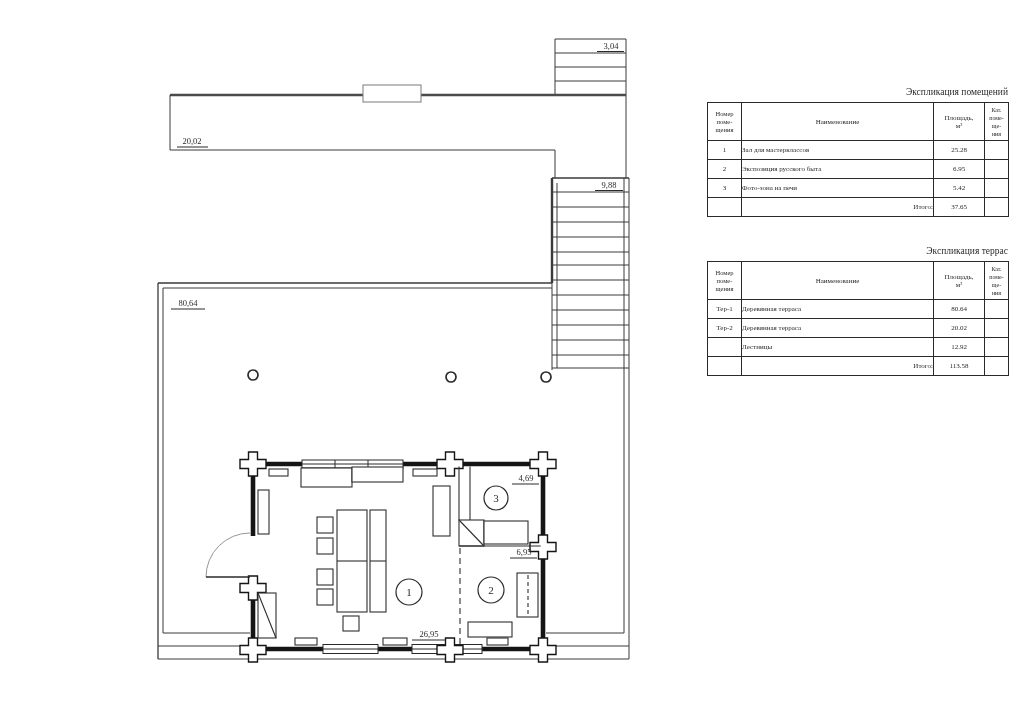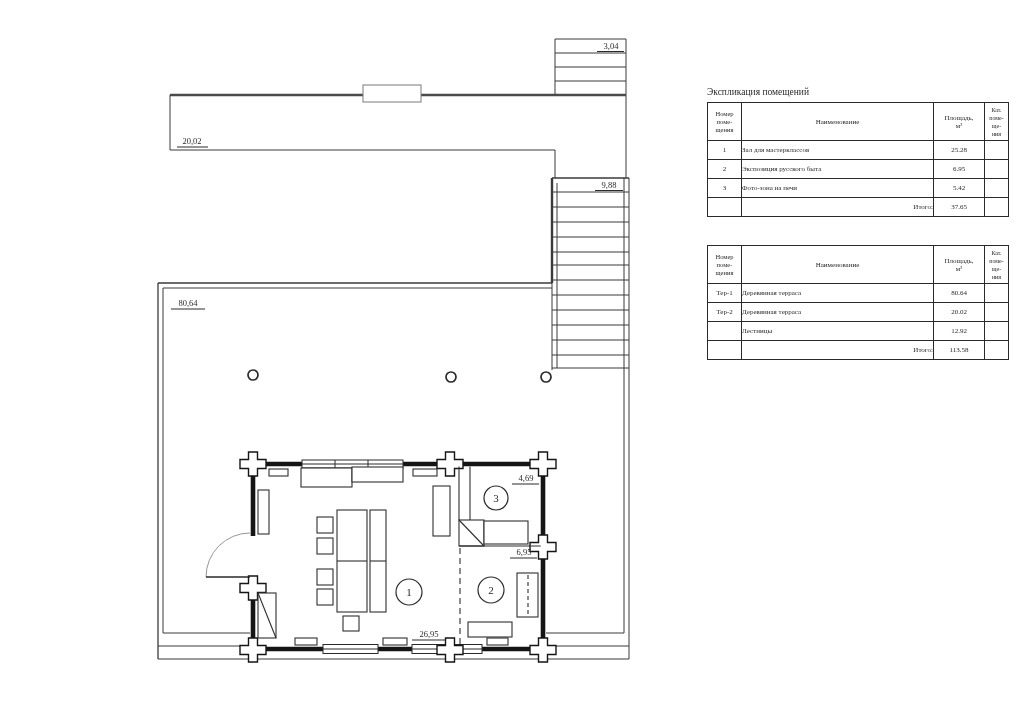--- a/index.html
+++ b/index.html
@@ -1,20 +1,20 @@
 <!DOCTYPE html>
 <html><head>
 <meta charset="utf-8">
 <style>
   html,body{margin:0;padding:0;background:#fff;}
   .canvas{position:relative;width:1024px;height:724px;background:#fff;overflow:hidden;
           font-family:Liberation Serif, serif;color:#222;}
   .plan-svg{position:absolute;left:0;top:0;}
   .tblwrap{position:absolute;width:303px;}
-  .tbl-title{width:301px;text-align:left;font-size:9.5px;color:#2a2a2a;margin-bottom:4px;line-height:12px;}
+  .tbl-title{width:301px;text-align:right;font-size:9.5px;color:#2a2a2a;margin-bottom:4px;line-height:12px;}
   table.xt{border-collapse:collapse;table-layout:fixed;width:301px;font-size:7px;color:#2a2a2a;
            border:1.5px solid #2a2a2a;}
   table.xt th,table.xt td{border:1px solid #2a2a2a;padding:0;overflow:hidden;}
   table.xt thead th{border-bottom:1.7px solid #2a2a2a;height:37px;vertical-align:middle;
                     text-align:center;font-weight:normal;white-space:pre-line;line-height:8px;}
   table.xt td{height:18px;vertical-align:middle;}
   .c-num{width:34px;text-align:center;}
   .c-name{width:192px;text-align:left;padding-left:8px;}
   .c-area{width:51px;text-align:center;}
   .c-cat{width:23px;font-size:6px;}
@@ -209,20 +209,21 @@
         <td class="c-num"></td>
         <td class="c-name total-lbl">Итого:</td>
         <td class="c-area">37.65</td>
         <td class="c-cat"></td>
       </tr>
     </tbody>
   </table>
 </div>
 
 <div class="tblwrap" style="left:707px;top:245px;">
+  <div class="tbl-title">Экспликация террас</div>
   <table class="xt">
     <colgroup>
           <col style="width:34px">
           <col style="width:192px">
           <col style="width:51px">
           <col style="width:24px">
         </colgroup>
     <thead>
       <tr>
         <th class="c-num hdr-num">Номер

